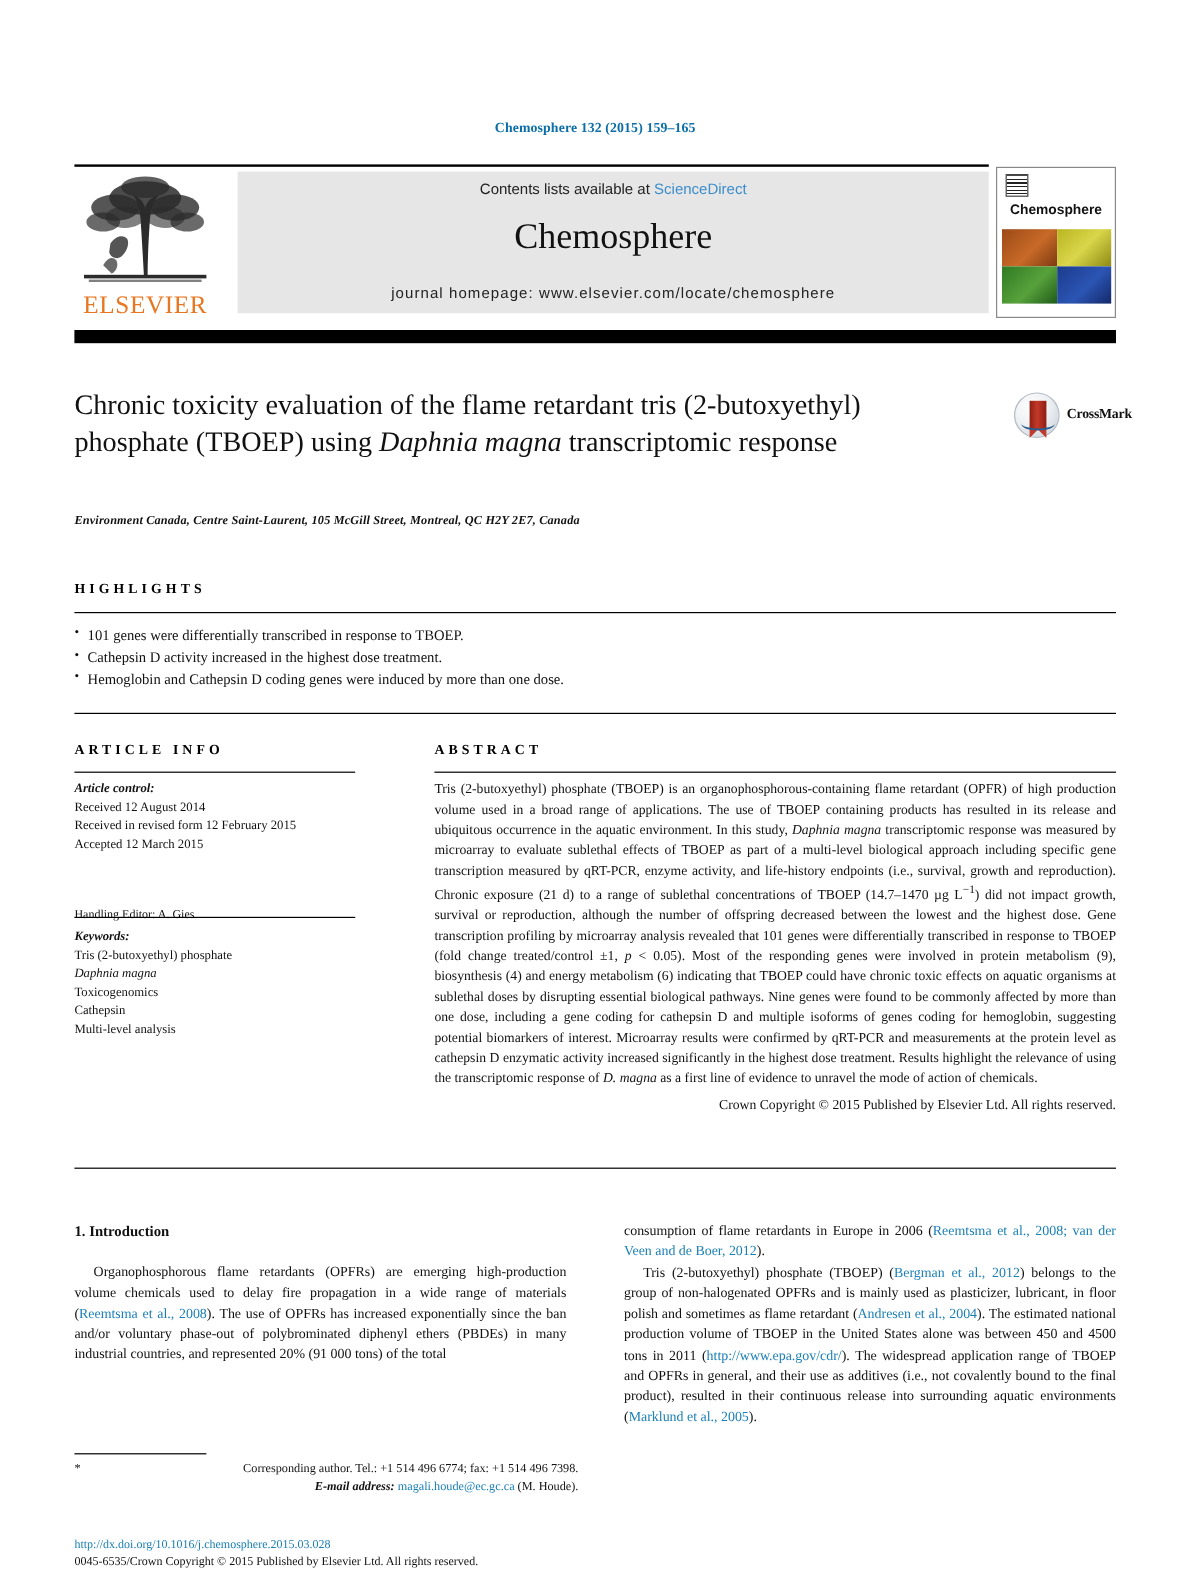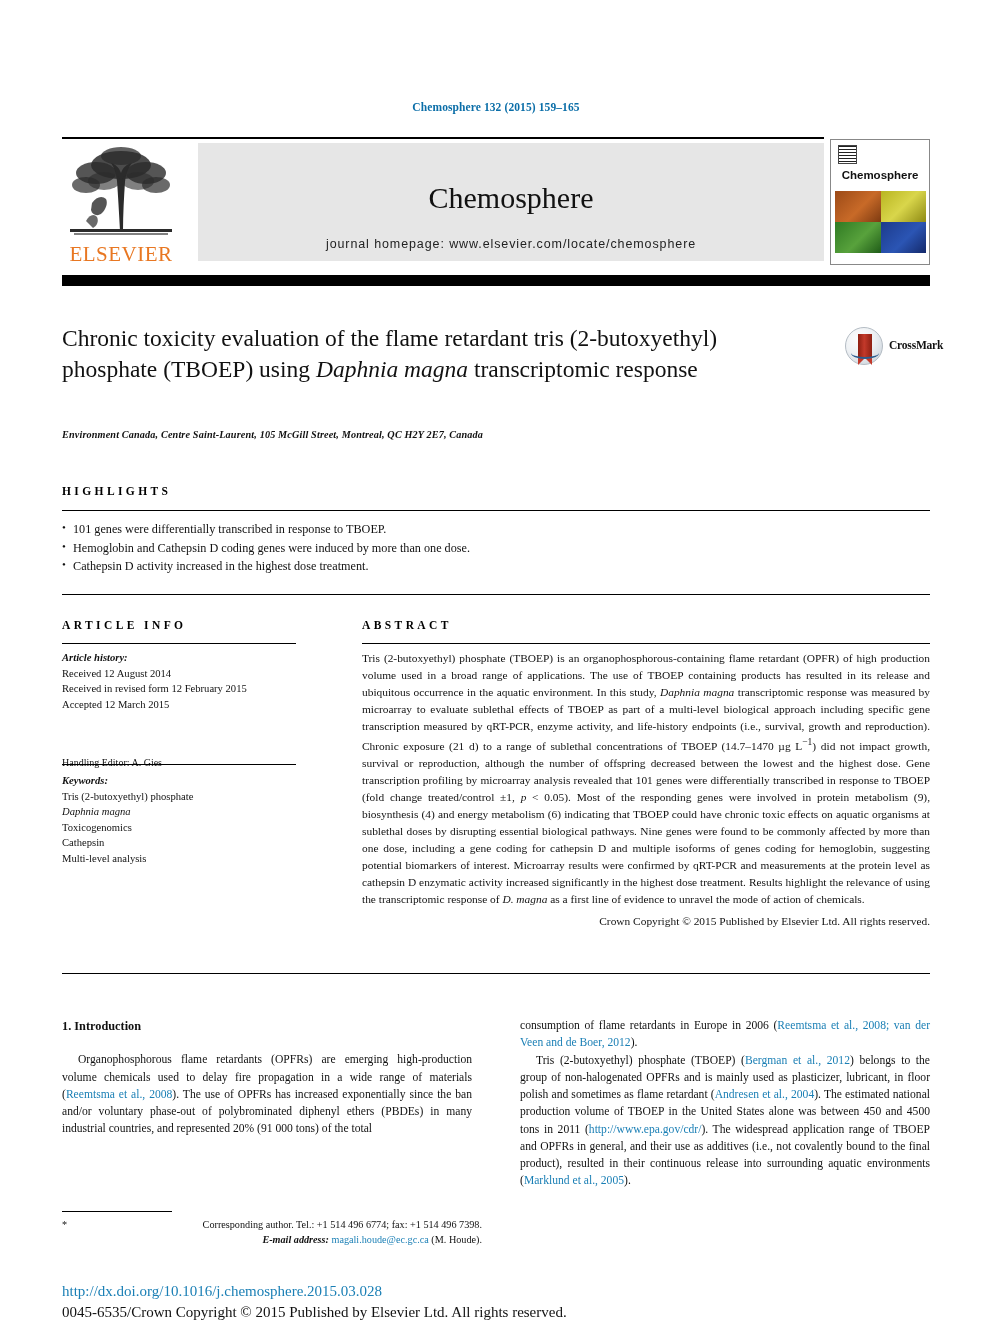--- a/index.html
+++ b/index.html
@@ -337,21 +337,21 @@
     color: #111;
   }
   .footnote .fn-star { position: absolute; left: 0; top: 0; }
   .footnote .fn-body { padding-left: 17px; text-align: right; }
   .footnote .lab { font-style: italic; font-weight: bold; }
 
   .footer {
     position: absolute;
     left: 62px; top: 1248px;
     width: 560px;
-    font-size: 15px;
+    font-size: 10px;
     line-height: 1.42;
     color: #111;
   }
   .footer .doi { color: #1a7fb5; }
 </style>
 </head>
 <body>
 
 <div class="page">
 
@@ -375,20 +375,23 @@
           <path d="M30 60 C34 54 40 52 44 56 C46 60 44 66 40 70 C36 74 30 72 29 67 Z" opacity=".8"></path>
           <path d="M24 78 C27 72 32 70 35 74 C37 78 35 83 31 85 Z" opacity=".7"></path>
           <rect x="8" y="86" width="102" height="3"></rect>
           <rect x="12" y="90" width="94" height="2" opacity=".6"></rect>
         </g>
       </svg>
       <div class="elsevier-word">ELSEVIER</div>
     </div>
 
     <div class="jbanner">
+      <div class="jb-contents">
+        <span>Contents lists available at </span><span class="sd-link">ScienceDirect</span>
+      </div>
       <div class="jb-title">Chemosphere</div>
       <div class="jb-home">journal homepage: www.elsevier.com/locate/chemosphere</div>
     </div>
 
     <div class="cover">
       <div class="cover-mini"></div>
       <div class="cover-name">Chemosphere</div>
       <div class="cover-grid">
         <div class="cg1"></div>
         <div class="cg2"></div>
@@ -413,30 +416,30 @@
     <div class="cm-word">CrossMark</div>
   </div>
 
   <div class="affil">Environment Canada, Centre Saint-Laurent, 105 McGill Street, Montreal, QC H2Y 2E7, Canada</div>
 
   <div class="sec-head highlights-head">HIGHLIGHTS</div>
   <div class="rule hl-rule-top"></div>
   <div class="highlights-list">
     <ul id="hl-ul">
         <li><span>101 genes were differentially transcribed in response to TBOEP.</span></li>
+        <li><span>Cathepsin D activity increased in the highest dose treatment.</span></li>
         <li><span>Hemoglobin and Cathepsin D coding genes were induced by more than one dose.</span></li>
-        <li><span>Cathepsin D activity increased in the highest dose treatment.</span></li>
       </ul>
   </div>
   <div class="rule hl-rule-bot"></div>
 
   <div class="sec-head info-head">ARTICLE INFO</div>
   <div class="rule info-rule"></div>
   <div class="info-block">
-    <div class="lab">Article history:</div>
+    <div class="lab">Article control:</div>
     <div>Received 12 August 2014</div>
     <div>Received in revised form 12 February 2015</div>
     <div>Accepted 12 March 2015</div>
   </div>
   <div class="info-editor">Handling Editor: A. Gies</div>
   <div class="rule info-rule2"></div>
   <div class="kw-block">
     <div class="lab">Keywords:</div>
     <div id="kw-list">
         <div>Tris (2-butoxyethyl) phosphate</div>

